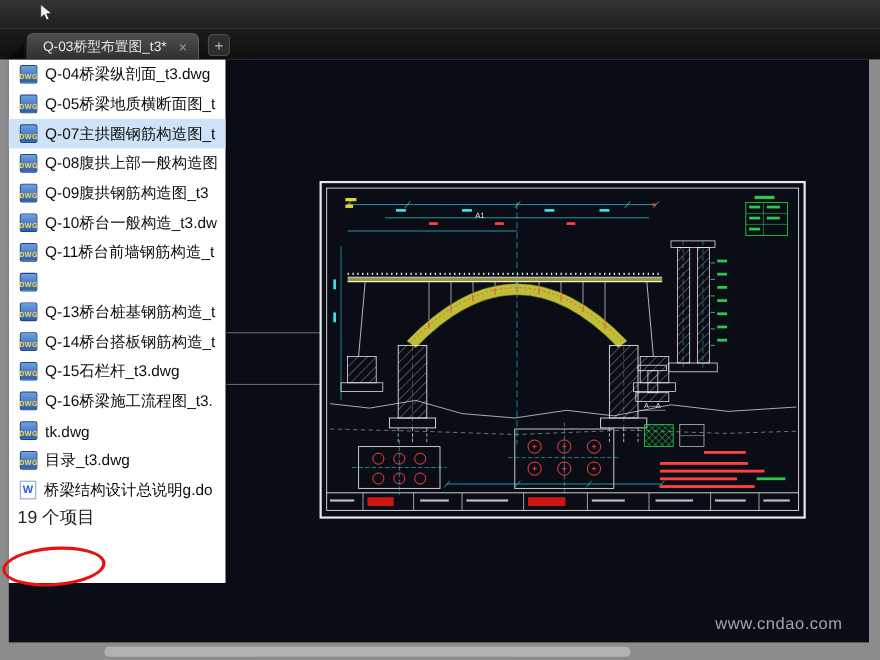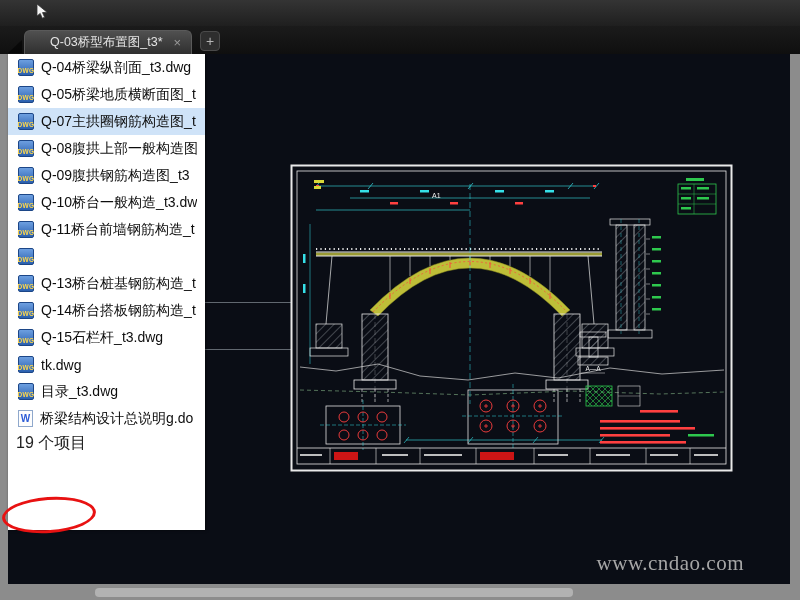--- a/index.html
+++ b/index.html
@@ -5,40 +5,40 @@
   *{box-sizing:border-box;margin:0;padding:0}
   html,body{width:800px;height:600px}
   body{position:relative;background:var(--frame,#8c8c8c);font-family:"Liberation Sans","DejaVu Sans",sans-serif;overflow:hidden}
 
   .menubar{position:absolute;top:0;left:0;width:800px;height:26px;background:linear-gradient(#343434,#1f1f1f);display:flex;align-items:center;gap:27px;padding-left:10px;z-index:30}
   .menu-item{color:var(--menu_text,#e8e060);font-size:13px;white-space:nowrap;cursor:default}
   .cursor-wrap{position:absolute;left:36px;top:3px;z-index:35}
 
   .tabbar{position:absolute;top:26px;left:0;width:800px;height:28px;background:linear-gradient(#1b1b1b,#0f0f0f);display:flex;align-items:flex-end;z-index:30}
   .tab-notch{width:14px;height:13px;margin:0 2px 1px 8px;background:#000;clip-path:polygon(0 100%,100% 0,100% 100%);opacity:.55}
-  .tab{display:flex;align-items:center;gap:11px;height:24px;padding:0 10px 0 25px;background:linear-gradient(#505050,#2f2f2f);border:1px solid #5a5a5a;border-bottom:none;border-radius:6px 6px 0 0;color:#e4e4e4;font-size:12.5px;white-space:nowrap}
+  .tab{display:flex;align-items:center;gap:11px;height:24px;padding:0 10px 0 14px;background:linear-gradient(#505050,#2f2f2f);border:1px solid #5a5a5a;border-bottom:none;border-radius:6px 6px 0 0;color:#e4e4e4;font-size:12.5px;white-space:nowrap}
   .tab-close{color:#9a9a9a;font-size:13px;line-height:1;cursor:pointer}
   .new-tab{width:20px;height:20px;margin:0 0 3px 8px;background:#2e2e2e;border:1px solid #4a4a4a;border-radius:4px;color:#b5b5b5;font-size:14px;display:flex;align-items:center;justify-content:center}
 
   .canvas{position:absolute;left:8px;top:54px;width:782px;height:530px;background:var(--canvas_bg,#0a0d15);overflow:hidden}
   .stray-line{position:absolute;height:1px;background:rgba(205,215,225,.45)}
 
   .file-panel{position:absolute;left:8px;top:54px;width:197px;height:476px;background:var(--panel_bg,#fff);z-index:20;padding-top:0;box-shadow:1px 0 3px rgba(0,0,0,.55)}
   .file-row{display:flex;align-items:center;gap:7px;height:27px;padding:0 2px 0 10px;font-size:14px;color:#0d0d0d;white-space:nowrap;overflow:hidden;cursor:default}
   .file-row.selected{background:var(--selection,#cfe3f8)}
   .dwg-icon{flex:0 0 auto;width:16px;height:17px;background:linear-gradient(#6d9fe0,#2a5fae);border:1px solid #1c4687;border-radius:2px;display:flex;align-items:flex-end;justify-content:center}
   .dwg-icon i{font-style:normal;font-size:6.5px;font-weight:bold;color:#ffd84a;line-height:8px;letter-spacing:.3px}
   .doc-icon{flex:0 0 auto;width:15px;height:17px;background:#fdfdfd;border:1px solid #8fa8cc;display:flex;align-items:center;justify-content:center}
   .doc-icon i{font-style:normal;font-size:10px;font-weight:bold;color:#2b5bd7}
   .file-name{overflow:hidden}
   .status-row{margin-top:1px;padding-left:8px;font-size:16px;color:#222}
 
   .red-ellipse{position:absolute;left:2px;top:497px;width:94px;height:36px;border:3px solid var(--annotation_red,#e81212);border-radius:50%;transform:rotate(-4deg);z-index:40;pointer-events:none}
 
-  .watermark{position:absolute;right:46px;bottom:8px;z-index:50;font-family:Liberation Serif, serif;font-size:21px;color:var(--watermark,#a6a6a6);letter-spacing:.5px}
+  .watermark{position:absolute;right:24px;bottom:8px;z-index:50;font-family:Liberation Sans, sans-serif;font-size:15px;color:var(--watermark,#a6a6a6);letter-spacing:.5px}
 
   .hscroll{position:absolute;left:95px;bottom:3px;width:478px;height:9px;background:#b2b2b2;border-radius:4px;z-index:10}
 
   svg text{font-family:"Liberation Sans","DejaVu Sans",sans-serif}
 </style>
 </head>
 <body>
 
 <div class="menubar">
 
@@ -330,20 +330,27 @@
           <i>DWG</i>
         </span>
 
         <span class="file-name">Q-15石栏杆_t3.dwg</span>
       </div>
       <div class="file-row" data-icon="dwg">
         <span class="dwg-icon">
           <i>DWG</i>
         </span>
 
+        <span class="file-name">Q-16桥梁施工流程图_t3.</span>
+      </div>
+      <div class="file-row" data-icon="dwg">
+        <span class="dwg-icon">
+          <i>DWG</i>
+        </span>
+
         <span class="file-name">tk.dwg</span>
       </div>
       <div class="file-row" data-icon="dwg">
         <span class="dwg-icon">
           <i>DWG</i>
         </span>
 
         <span class="file-name">目录_t3.dwg</span>
       </div>
       <div class="file-row" data-icon="doc">

